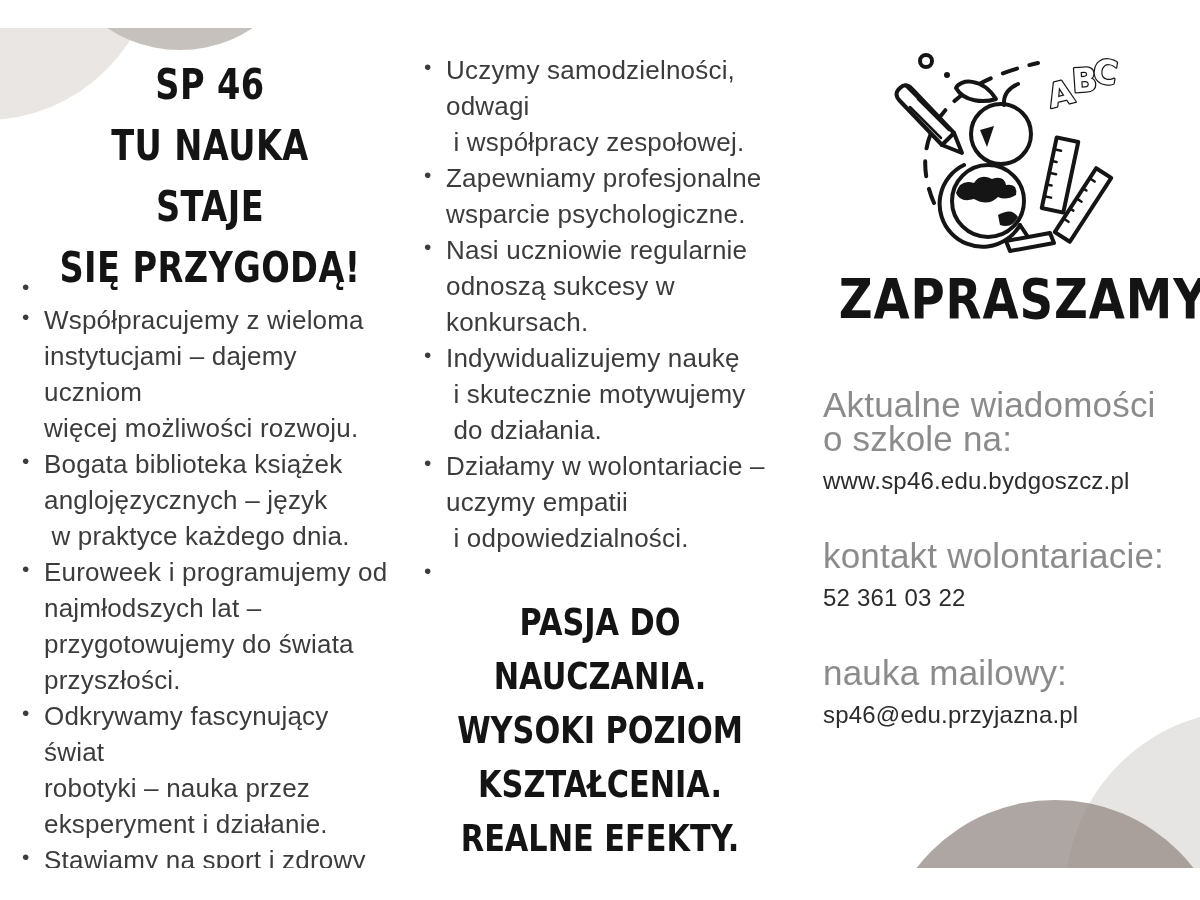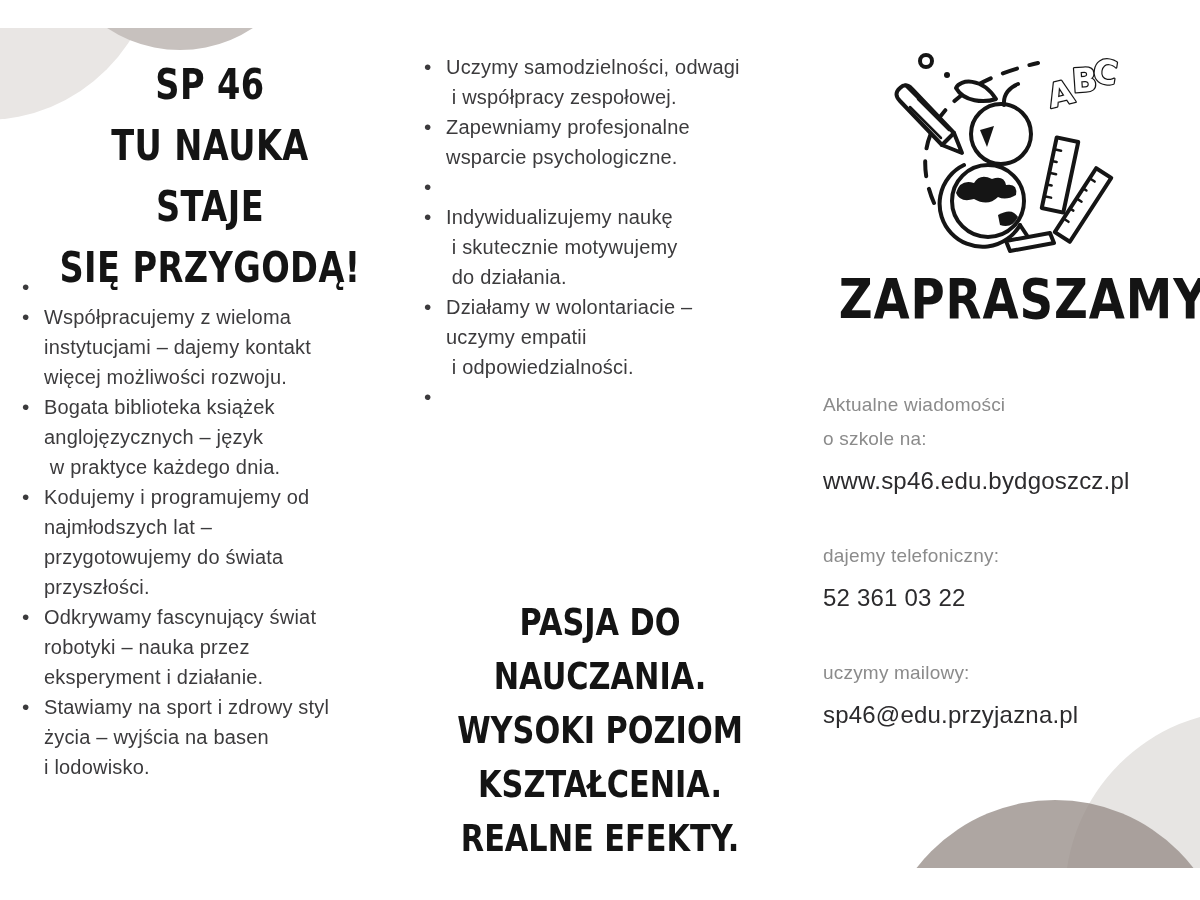--- a/index.html
+++ b/index.html
@@ -24,27 +24,27 @@
   .slogan{position:absolute;left:398px;top:568px;width:404px;font-size:37px;line-height:54px;
     transform:scaleX(0.82);transform-origin:center top;}
   .invite{position:absolute;left:812px;top:240px;width:356px;font-size:55px;line-height:62px;
     transform:scaleX(0.85);transform-origin:center top;letter-spacing:1px;}
 
   .bullets{position:absolute;}
   .bullets-left{left:22px;top:244px;width:374px;}
   .bullets-mid{left:424px;top:24px;width:384px;}
   .bullet{display:flex;align-items:flex-start;}
   .dot{flex:0 0 22px;width:22px;font-size:21px;line-height:30px;color:#3c3b3d;}
-  .btxt{white-space:pre-line;font-size:20px;line-height:30px;color:#3c3b3d;letter-spacing:0.2px;}
+  .btxt{white-space:pre-line;font-size:26px;line-height:36px;color:#3c3b3d;letter-spacing:0.2px;}
 
   .doodle{position:absolute;left:860px;top:7px;width:300px;height:230px;}
 
   .contact{position:absolute;left:823px;top:360px;width:372px;}
   .csection{margin-bottom:41px;}
-  .clabel{color:#8b8b8b;font-size:19px;line-height:34px;white-space:pre-line;letter-spacing:0.2px;}
+  .clabel{color:#8b8b8b;font-size:35px;line-height:34px;white-space:pre-line;letter-spacing:0.2px;}
   .cvalue{color:#2c2b2d;font-size:24px;line-height:34px;margin-top:8px;letter-spacing:0.2px;}
 </style>
 </head>
 <body>
 
 <div class="page">
 
   <div class="circ c-tl-light"></div>
   <div class="circ c-tl-dark"></div>
   <div class="circ c-br-light"></div>
@@ -56,34 +56,34 @@
 
   <div class="bullets bullets-left">
 
       <div class="bullet">
         <span class="dot">•</span>
       </div>
 
       <div class="bullet">
         <span class="dot">•</span>
         <span class="btxt">Współpracujemy z wieloma
-instytucjami – dajemy kontakt
+instytucjami – dajemy uczniom
 więcej możliwości rozwoju.</span>
       </div>
 
       <div class="bullet">
         <span class="dot">•</span>
         <span class="btxt">Bogata biblioteka książek
 anglojęzycznych – język
 &nbsp;w praktyce każdego dnia.</span>
       </div>
 
       <div class="bullet">
         <span class="dot">•</span>
-        <span class="btxt">Kodujemy i programujemy od
+        <span class="btxt">Euroweek i programujemy od
 najmłodszych lat –
 przygotowujemy do świata
 przyszłości.</span>
       </div>
 
       <div class="bullet">
         <span class="dot">•</span>
         <span class="btxt">Odkrywamy fascynujący świat
 robotyki – nauka przez
 eksperyment i działanie.</span>
@@ -106,20 +106,22 @@
       </div>
 
       <div class="bullet">
         <span class="dot">•</span>
         <span class="btxt">Zapewniamy profesjonalne
 wsparcie psychologiczne.</span>
       </div>
 
       <div class="bullet">
         <span class="dot">•</span>
+        <span class="btxt">Nasi uczniowie regularnie
+odnoszą sukcesy w konkursach.</span>
       </div>
 
       <div class="bullet">
         <span class="dot">•</span>
         <span class="btxt">Indywidualizujemy naukę
 &nbsp;i skutecznie motywujemy
 &nbsp;do działania.</span>
       </div>
 
       <div class="bullet">
@@ -200,23 +202,23 @@
 
   <div class="contact">
 
       <div class="csection">
         <div class="clabel">Aktualne wiadomości
 o szkole na:</div>
         <div class="cvalue">www.sp46.edu.bydgoszcz.pl</div>
       </div>
 
       <div class="csection">
-        <div class="clabel">dajemy telefoniczny:</div>
+        <div class="clabel">kontakt wolontariacie:</div>
         <div class="cvalue">52 361 03 22</div>
       </div>
 
       <div class="csection">
-        <div class="clabel">uczymy mailowy:</div>
+        <div class="clabel">nauka mailowy:</div>
         <div class="cvalue">sp46@edu.przyjazna.pl</div>
       </div>
     </div>
 
 </div>
 
 </body></html>

